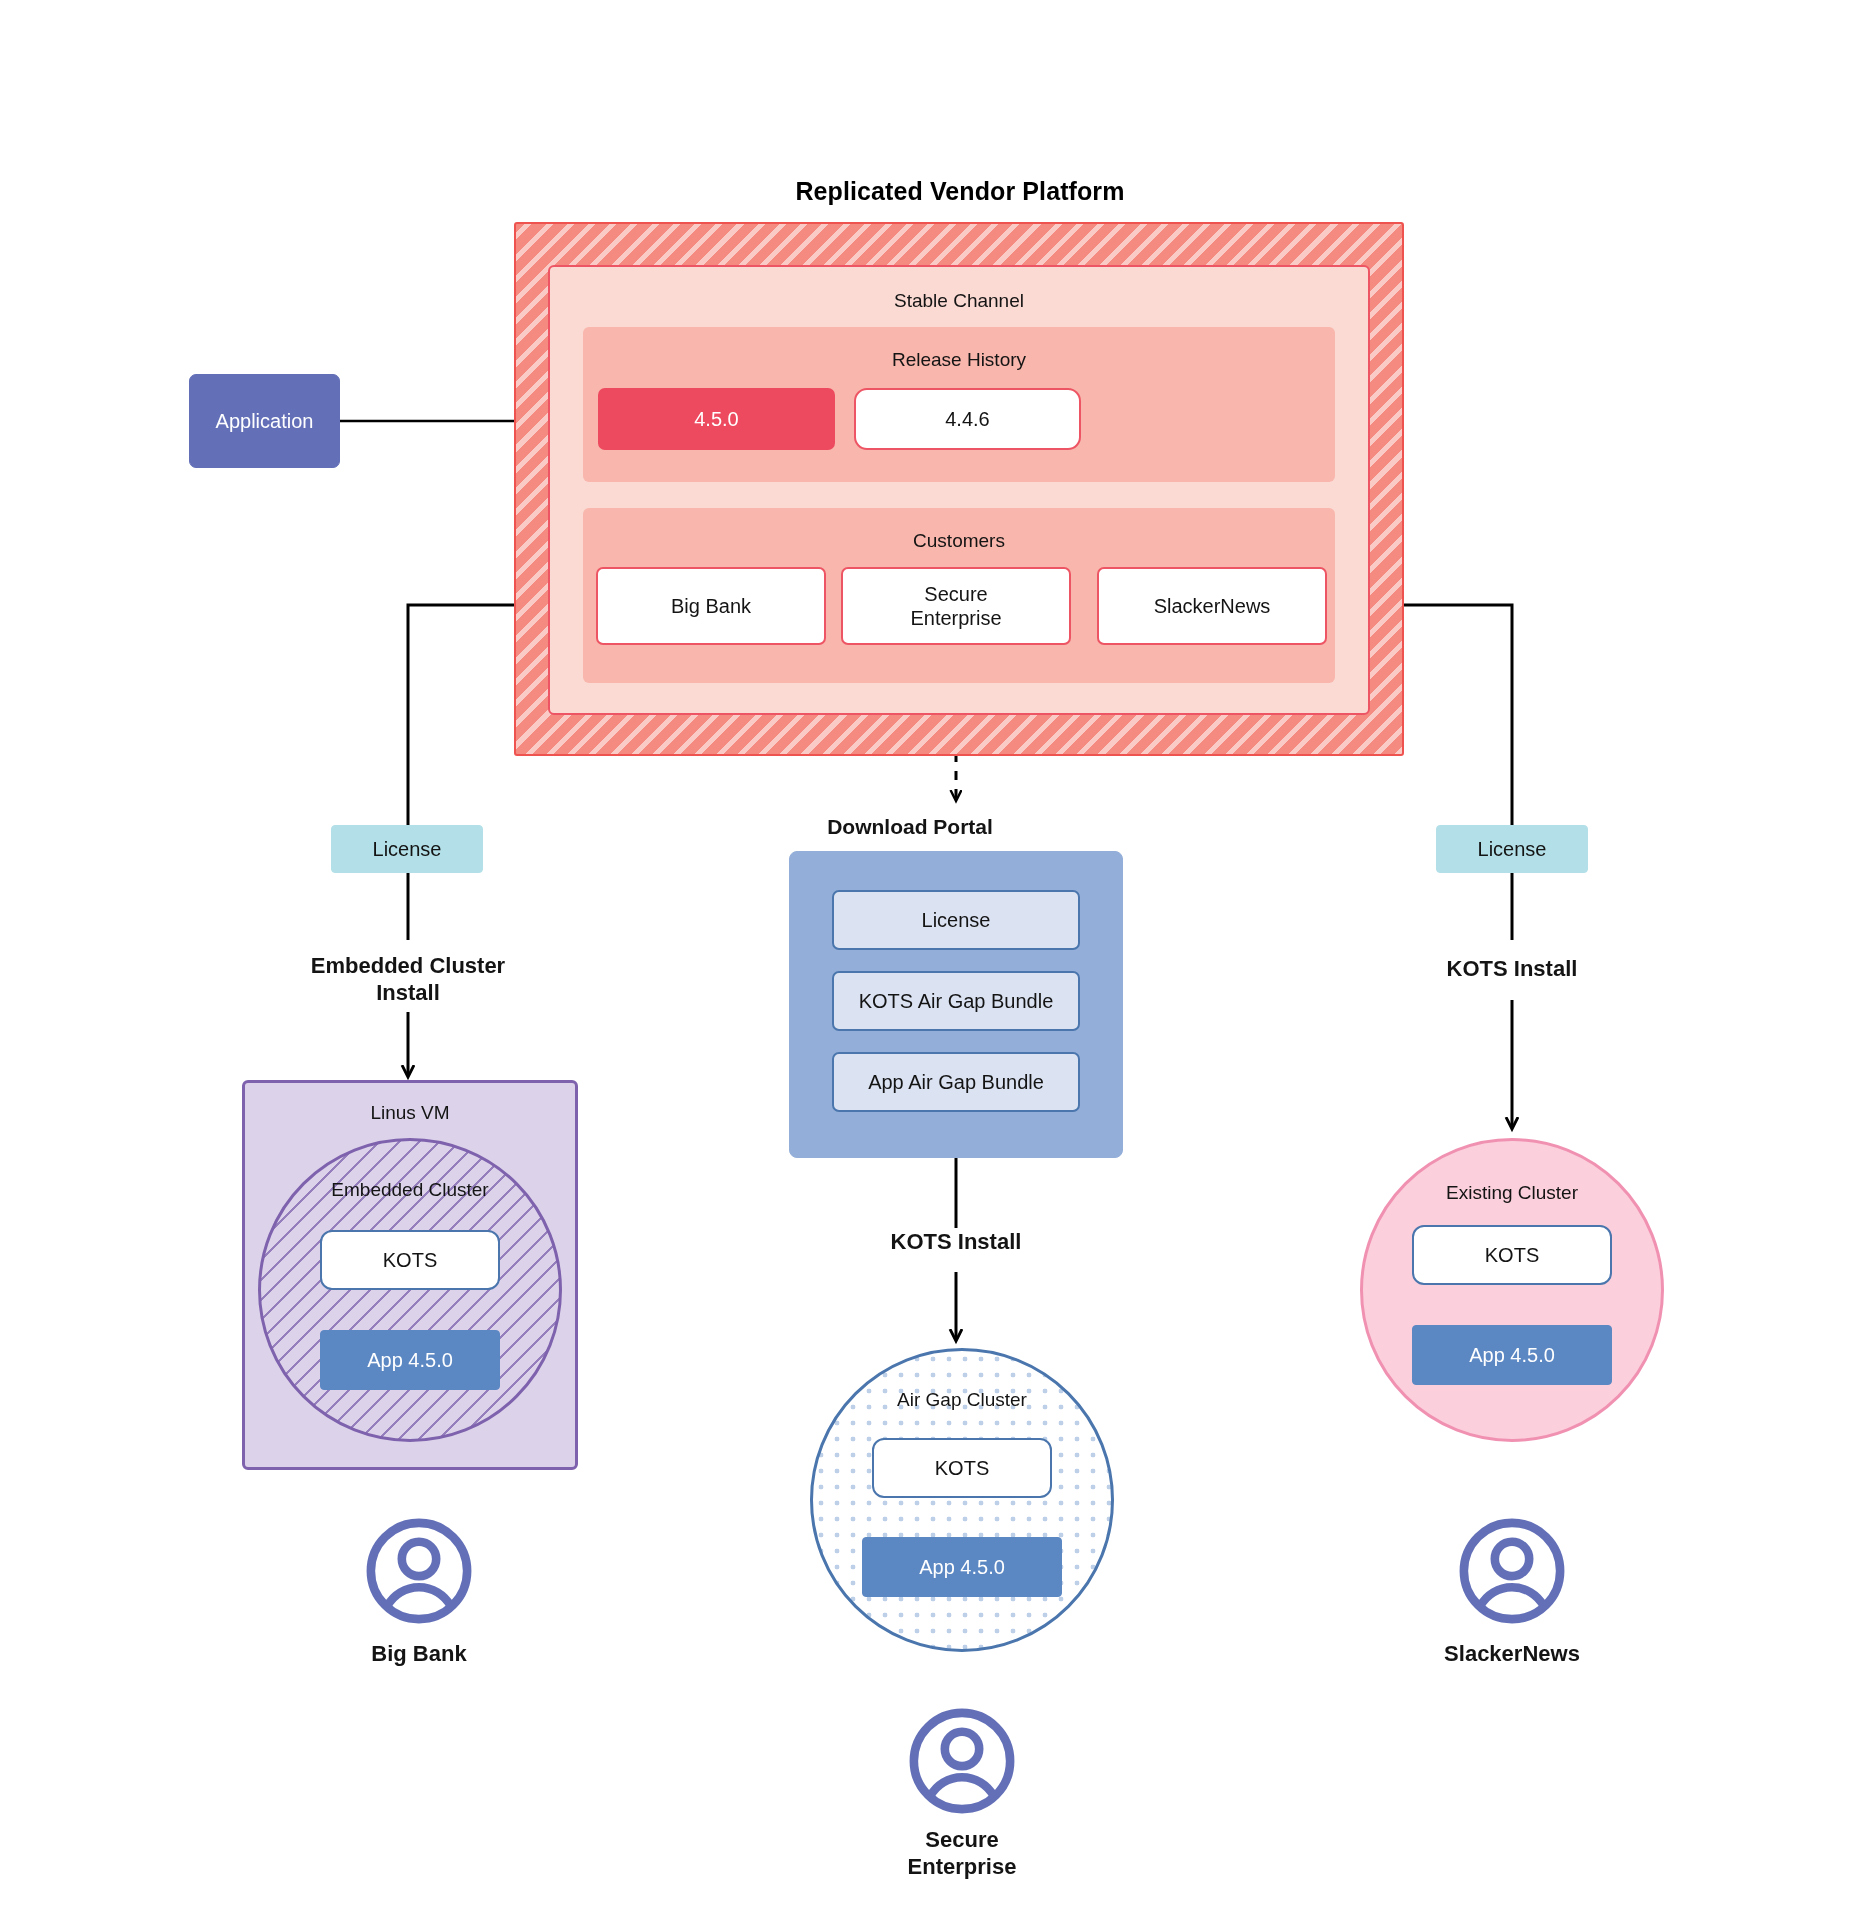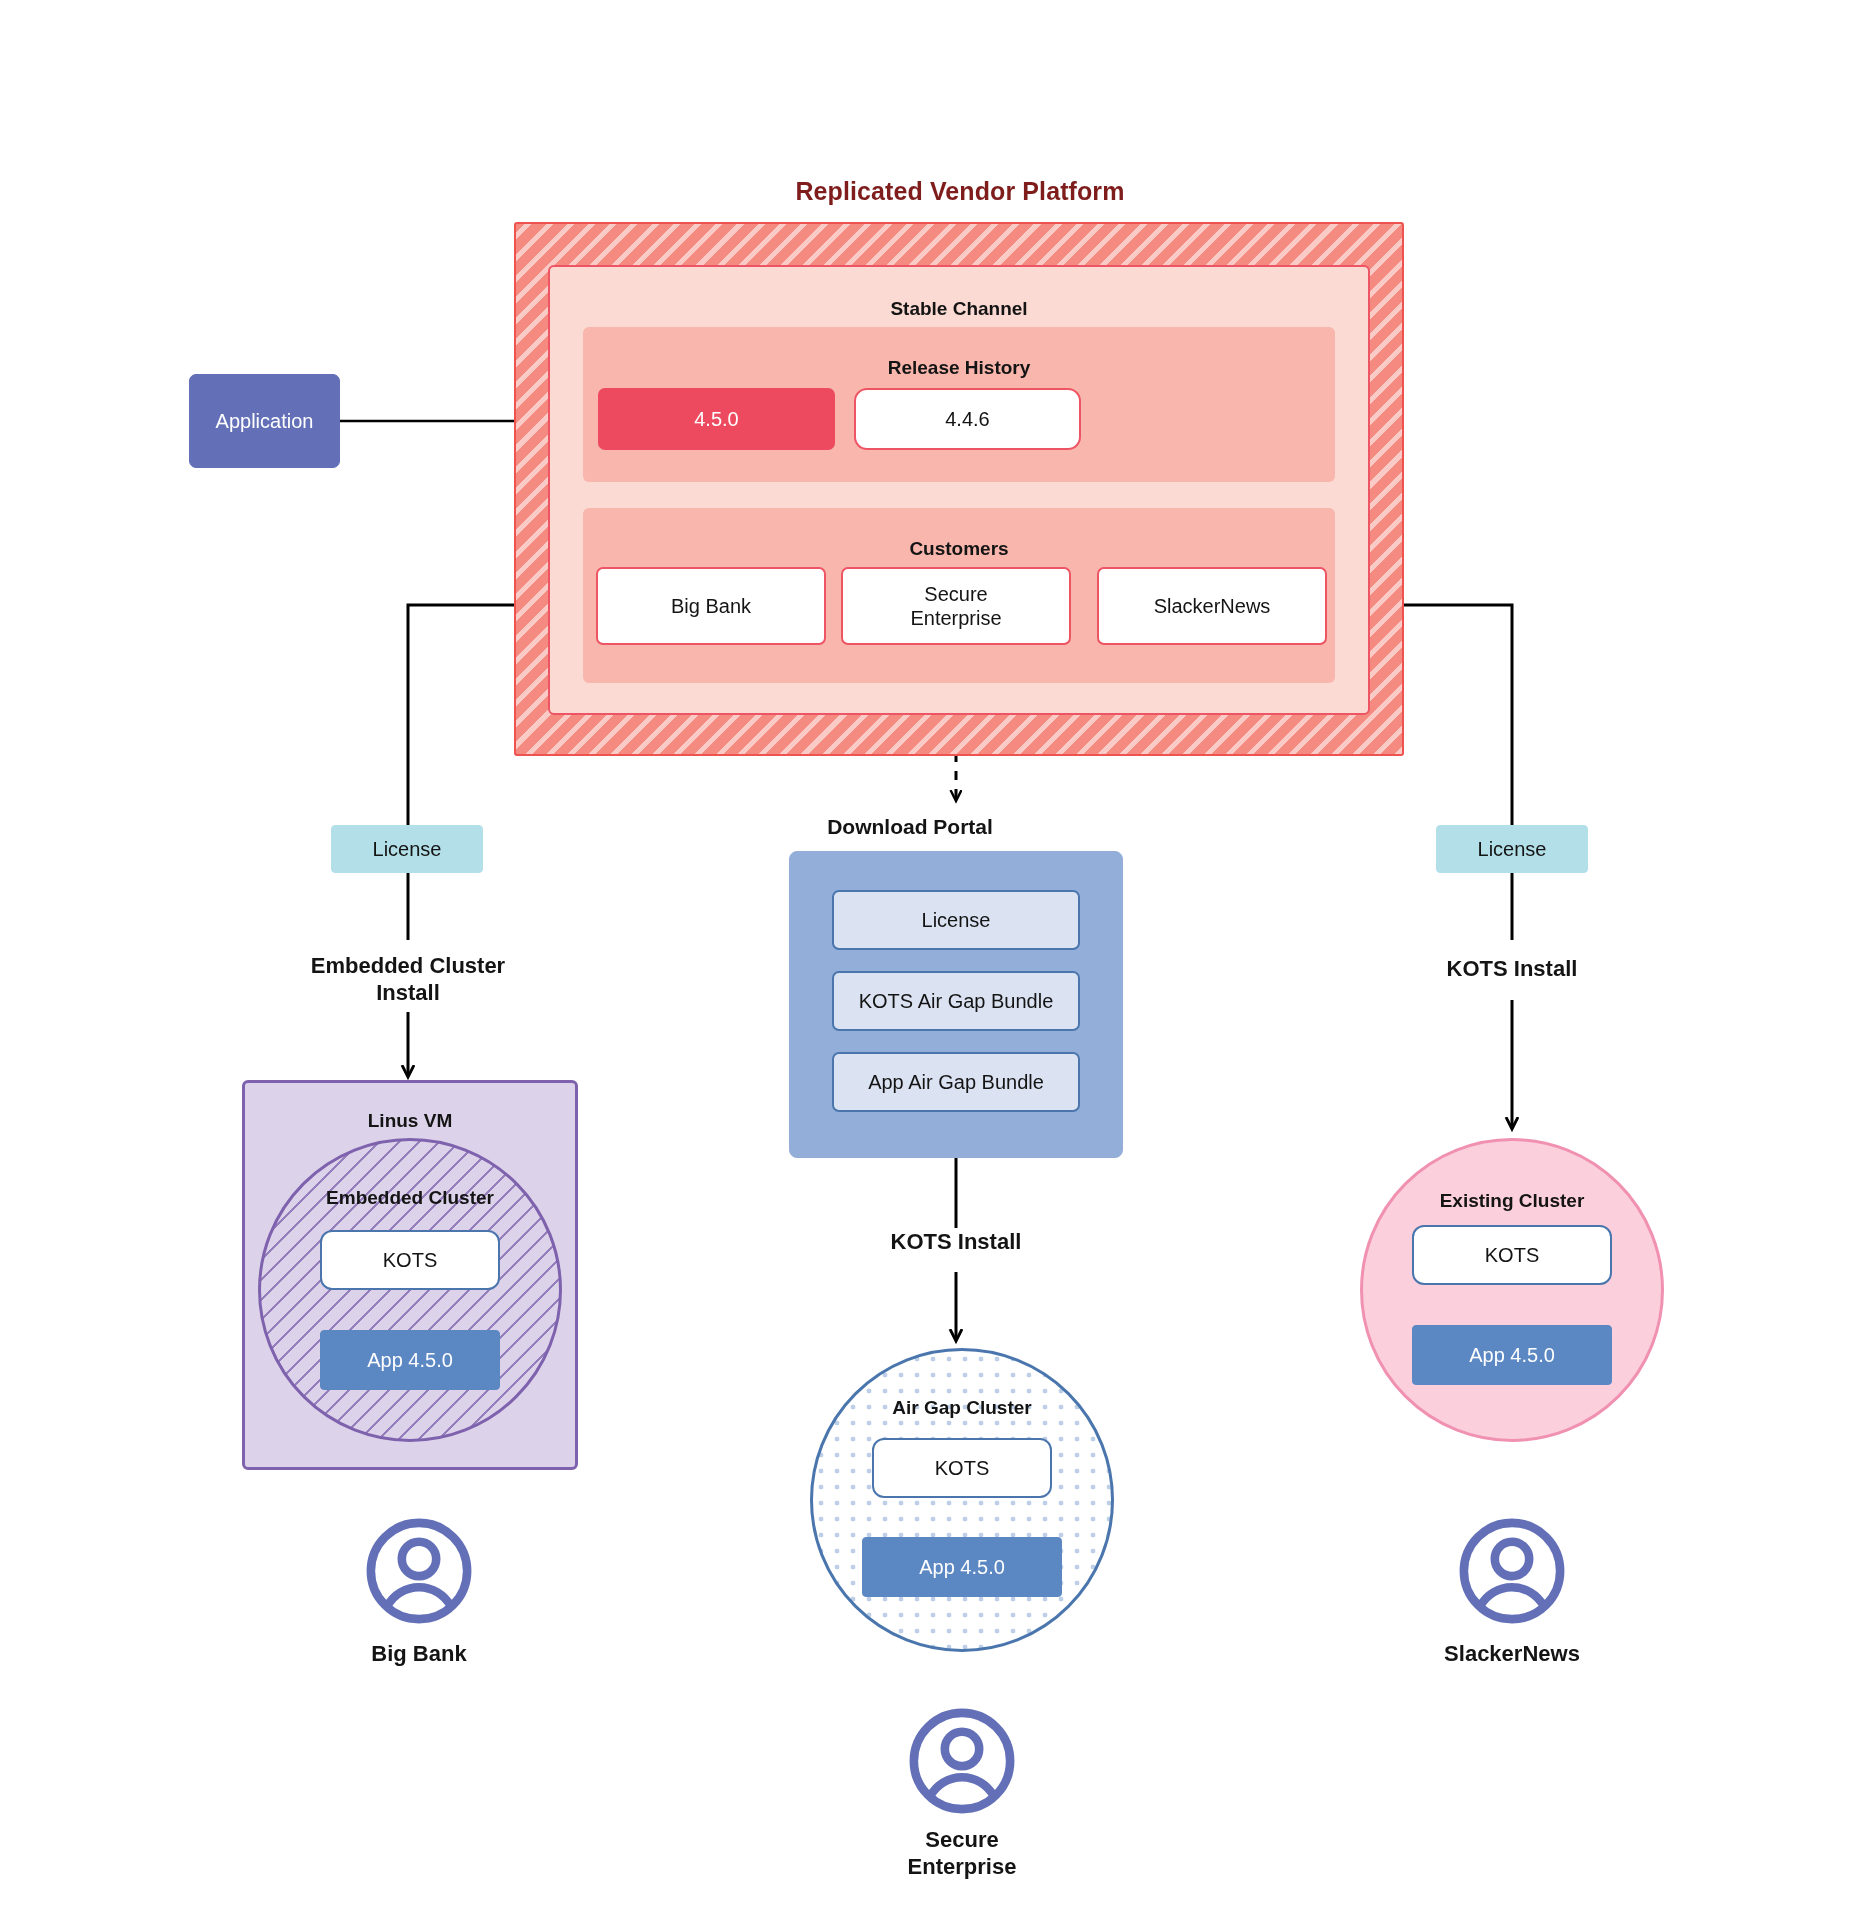--- a/index.html
+++ b/index.html
@@ -12,23 +12,23 @@
     position:relative;
     width:1851px;
     height:1927px;
     overflow:hidden;
     background:#ffffff;
   }
   .abs{position:absolute;box-sizing:border-box;}
   .ctr{display:flex;align-items:center;justify-content:center;text-align:center;}
 
   
-  .title-lg{font-size:25px;font-weight:700;color:#7f1d1d;letter-spacing:.1px;}
+  .title-lg{font-size:25px;font-weight:700;color:#000000;letter-spacing:.1px;}
   .title-md{font-size:21px;font-weight:600;color:#141414;}
-  .title-sm{font-size:19px;font-weight:700;color:#141414;margin-top:8px;}
+  .title-sm{font-size:19px;font-weight:400;color:#141414;}
   .lbl{font-size:20px;font-weight:400;color:#141414;}
   .lbl-b{font-size:22px;font-weight:700;color:#141414;}
   .lbl-white{color:#ffffff;}
 
   
   .hatch-red{
     background-color:#f48a80;
     background-image:repeating-linear-gradient(
         -45deg,
         rgba(255,255,255,.55) 0px,

